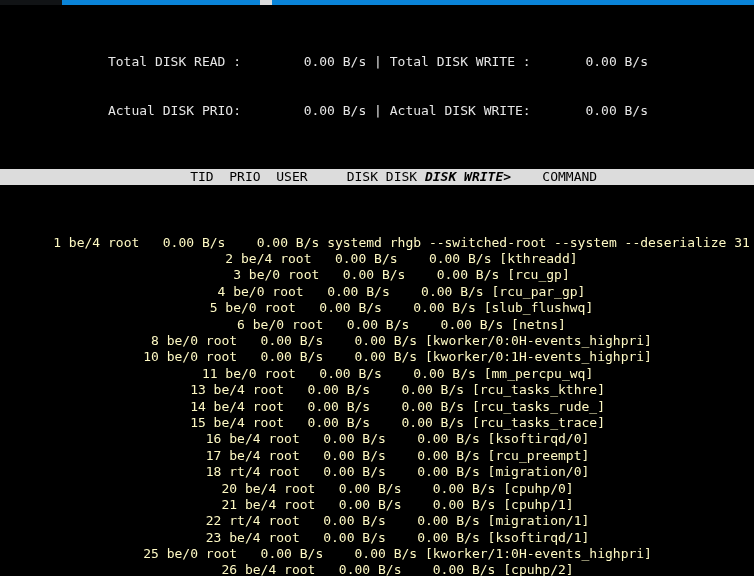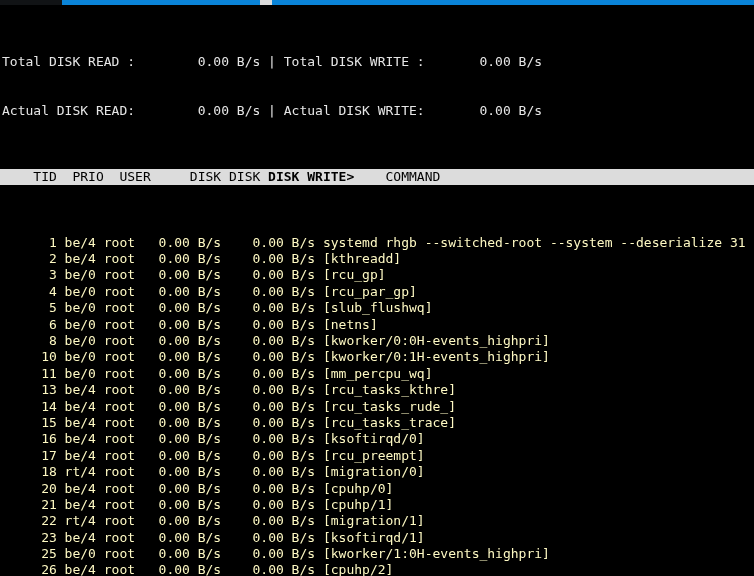--- a/index.html
+++ b/index.html
@@ -34,20 +34,21 @@
     position: absolute;
     left: 0; top: 5px;
     width: 754px;
     height: 571px;
     background: #000000;
     color: #e6e6e6;
     font-size: 13px;
     line-height: 16.4px;
     white-space: pre;
     overflow: hidden;
+    text-align: center;
   }
 
   .line {
     white-space: pre;
     height: 16.4px;
     padding-left: 2px;
     letter-spacing: 0px;
   }
 
   
@@ -56,37 +57,38 @@
   
   .colhead {
     background: #dcdcdc;
     color: #000000;
     width: 754px;
     box-sizing: border-box;
   }
   .colhead .sortcol {
     font-weight: bold;
     color: #000000;
+    font-style: italic;
   }
 
   
   .prow { color: #fef9c3; }
 </style>
 </head>
 <body>
 
 <div id="titlebar">
   <div class="tb-seg tb-dark" style="width:62px"></div>
   <div class="tb-seg tb-blue" style="width:198px"></div>
   <div class="tb-seg tb-light" style="width:12px"></div>
   <div class="tb-seg tb-blue" style="flex:1"></div>
 </div>
 
 <div id="terminal">
 
   <div class="line summary">Total DISK READ :        0.00 B/s | Total DISK WRITE :       0.00 B/s</div>
-  <div class="line summary">Actual DISK READ:        0.00 B/s | Actual DISK WRITE:       0.00 B/s</div>
+  <div class="line summary">Actual DISK PRIO:        0.00 B/s | Actual DISK WRITE:       0.00 B/s</div>
 
   <div class="line colhead"><span>    TID  PRIO  USER     DISK DISK </span><span class="sortcol">DISK WRITE&gt;</span><span>    COMMAND</span></div>
 
   <div id="rows"><div class="line prow"><span>      1</span><span> be/4</span><span> root</span><span>   0.00 B/s</span><span>    0.00 B/s</span><span> systemd rhgb --switched-root --system --deserialize 31</span></div><div class="line prow"><span>      2</span><span> be/4</span><span> root</span><span>   0.00 B/s</span><span>    0.00 B/s</span><span> [kthreadd]</span></div><div class="line prow"><span>      3</span><span> be/0</span><span> root</span><span>   0.00 B/s</span><span>    0.00 B/s</span><span> [rcu_gp]</span></div><div class="line prow"><span>      4</span><span> be/0</span><span> root</span><span>   0.00 B/s</span><span>    0.00 B/s</span><span> [rcu_par_gp]</span></div><div class="line prow"><span>      5</span><span> be/0</span><span> root</span><span>   0.00 B/s</span><span>    0.00 B/s</span><span> [slub_flushwq]</span></div><div class="line prow"><span>      6</span><span> be/0</span><span> root</span><span>   0.00 B/s</span><span>    0.00 B/s</span><span> [netns]</span></div><div class="line prow"><span>      8</span><span> be/0</span><span> root</span><span>   0.00 B/s</span><span>    0.00 B/s</span><span> [kworker/0:0H-events_highpri]</span></div><div class="line prow"><span>     10</span><span> be/0</span><span> root</span><span>   0.00 B/s</span><span>    0.00 B/s</span><span> [kworker/0:1H-events_highpri]</span></div><div class="line prow"><span>     11</span><span> be/0</span><span> root</span><span>   0.00 B/s</span><span>    0.00 B/s</span><span> [mm_percpu_wq]</span></div><div class="line prow"><span>     13</span><span> be/4</span><span> root</span><span>   0.00 B/s</span><span>    0.00 B/s</span><span> [rcu_tasks_kthre]</span></div><div class="line prow"><span>     14</span><span> be/4</span><span> root</span><span>   0.00 B/s</span><span>    0.00 B/s</span><span> [rcu_tasks_rude_]</span></div><div class="line prow"><span>     15</span><span> be/4</span><span> root</span><span>   0.00 B/s</span><span>    0.00 B/s</span><span> [rcu_tasks_trace]</span></div><div class="line prow"><span>     16</span><span> be/4</span><span> root</span><span>   0.00 B/s</span><span>    0.00 B/s</span><span> [ksoftirqd/0]</span></div><div class="line prow"><span>     17</span><span> be/4</span><span> root</span><span>   0.00 B/s</span><span>    0.00 B/s</span><span> [rcu_preempt]</span></div><div class="line prow"><span>     18</span><span> rt/4</span><span> root</span><span>   0.00 B/s</span><span>    0.00 B/s</span><span> [migration/0]</span></div><div class="line prow"><span>     20</span><span> be/4</span><span> root</span><span>   0.00 B/s</span><span>    0.00 B/s</span><span> [cpuhp/0]</span></div><div class="line prow"><span>     21</span><span> be/4</span><span> root</span><span>   0.00 B/s</span><span>    0.00 B/s</span><span> [cpuhp/1]</span></div><div class="line prow"><span>     22</span><span> rt/4</span><span> root</span><span>   0.00 B/s</span><span>    0.00 B/s</span><span> [migration/1]</span></div><div class="line prow"><span>     23</span><span> be/4</span><span> root</span><span>   0.00 B/s</span><span>    0.00 B/s</span><span> [ksoftirqd/1]</span></div><div class="line prow"><span>     25</span><span> be/0</span><span> root</span><span>   0.00 B/s</span><span>    0.00 B/s</span><span> [kworker/1:0H-events_highpri]</span></div><div class="line prow"><span>     26</span><span> be/4</span><span> root</span><span>   0.00 B/s</span><span>    0.00 B/s</span><span> [cpuhp/2]</span></div></div>
 
 </div>
 
 </body></html>

